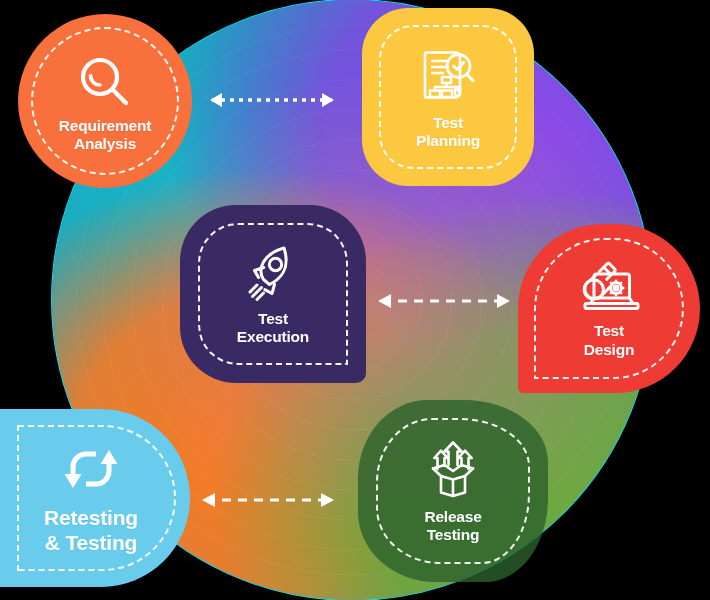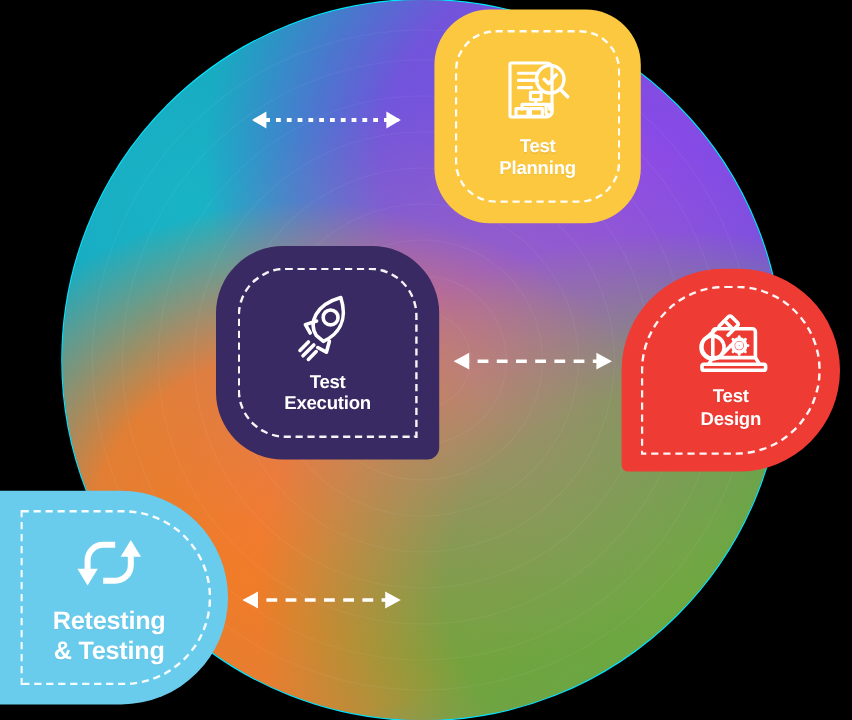--- a/index.html
+++ b/index.html
@@ -223,20 +223,32 @@
     <polygon points="12,11 25,4 25,18" fill="#ffffff"></polygon>
     <polygon points="144,11 131,4 131,18" fill="#ffffff"></polygon>
   </svg>
 
   <svg class="arrow" style="left:190px; top:489px; width:156px;" viewBox="0 0 156 22" width="156" height="22" xmlns="http://www.w3.org/2000/svg">
     <line x1="16" y1="11" x2="140" y2="11" stroke="#ffffff" stroke-width="2.8" stroke-dasharray="9 7" stroke-linecap="butt"></line>
     <polygon points="12,11 25,4 25,18" fill="#ffffff"></polygon>
     <polygon points="144,11 131,4 131,18" fill="#ffffff"></polygon>
   </svg>
 
+  <div class="node" id="node-requirement-analysis">
+    <span class="dash"></span>
+    <svg class="icon" width="58" height="58" viewBox="0 0 58 58" xmlns="http://www.w3.org/2000/svg">
+      <g fill="none" stroke="#ffffff" stroke-width="4.2" stroke-linecap="round">
+        <circle cx="24" cy="24" r="17"></circle>
+        <path d="M36.5 36.5 L50 50"></path>
+        <path d="M14.5 22.5 a9.5 9.5 0 0 0 9.5 9.5" stroke-width="3.6"></path>
+      </g>
+    </svg>
+    <div class="label">Requirement
+Analysis</div>
+  </div>
 
   <div class="node" id="node-test-planning">
     <span class="dash"></span>
     <svg class="icon" width="62" height="62" viewBox="0 0 62 62" xmlns="http://www.w3.org/2000/svg">
       <g fill="none" stroke="#ffffff" stroke-width="2.6" stroke-linecap="round" stroke-linejoin="round">
         <path d="M9 8.5 h30 a4 4 0 0 1 4 4 V49 a4.5 4.5 0 0 1 -4.5 4.5 H9 a1 1 0 0 1 -1 -1 V9.5 a1 1 0 0 1 1 -1 z"></path>
         <path d="M15 17 h16 M15 23 h16 M15 29 h11"></path>
         <rect x="25" y="33" width="9" height="6"></rect>
         <path d="M29.5 39 v4 M18 47 v-4 h23 v4"></path>
         <rect x="13" y="46.5" width="10" height="6.5"></rect>
@@ -295,14 +307,30 @@
         <path d="M14 36 V27 a13 13 0 0 1 13 -13 h10"></path>
         <path d="M50 22 v9 a13 13 0 0 1 -13 13 H27"></path>
       </g>
       <polygon points="14,48 5.5,34 22.5,34" fill="#ffffff"></polygon>
       <polygon points="50,10 58.5,24 41.5,24" fill="#ffffff"></polygon>
     </svg>
     <div class="label">Retesting
 &amp; Testing</div>
   </div>
 
+  <div class="node" id="node-release-testing">
+    <span class="dash"></span>
+    <svg class="icon" width="62" height="62" viewBox="0 0 62 62" xmlns="http://www.w3.org/2000/svg">
+      <g fill="none" stroke="#ffffff" stroke-width="2.6" stroke-linecap="round" stroke-linejoin="round">
+        <path d="M26.5 27 V13.5 h-4 L31 4.5 l8.5 9 h-4 V27"></path>
+        <path d="M15.5 31 V20 h-3.2 l6.7 -7.4 l6.7 7.4 h-3.2 v8"></path>
+        <path d="M39.5 28 V20 h-3.2 l6.7 -7.4 l6.7 7.4 h-3.2 V31"></path>
+        <path d="M11 30.5 L19 38 v16.5 L31 58 l12 -3.5 V38 l8 -7.5"></path>
+        <path d="M19 38 L31 41.5 L43 38"></path>
+        <path d="M31 41.5 V58"></path>
+        <path d="M11 30.5 L22.5 27 L31 33 M51 30.5 L39.5 27 L31 33"></path>
+      </g>
+    </svg>
+    <div class="label">Release
+Testing</div>
+  </div>
 
 </div>
 
 </body></html>

